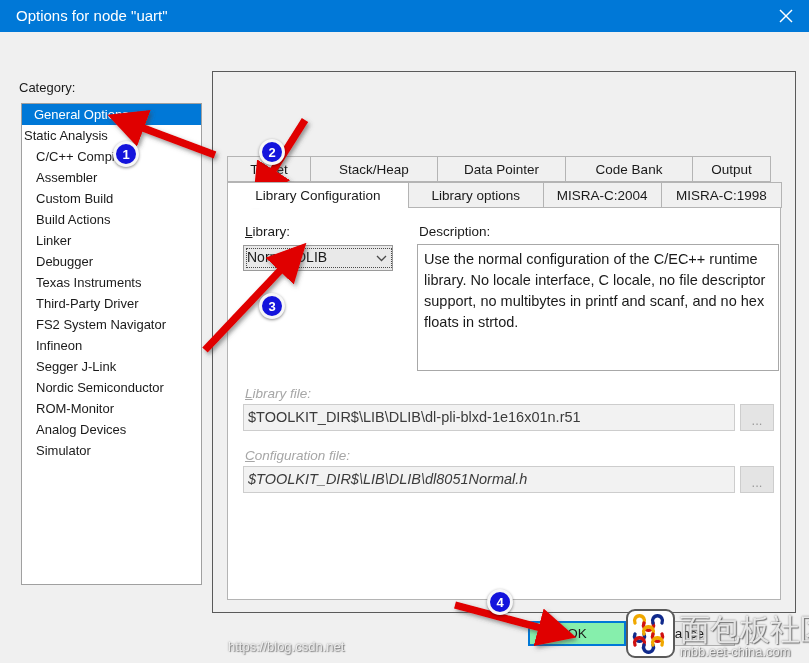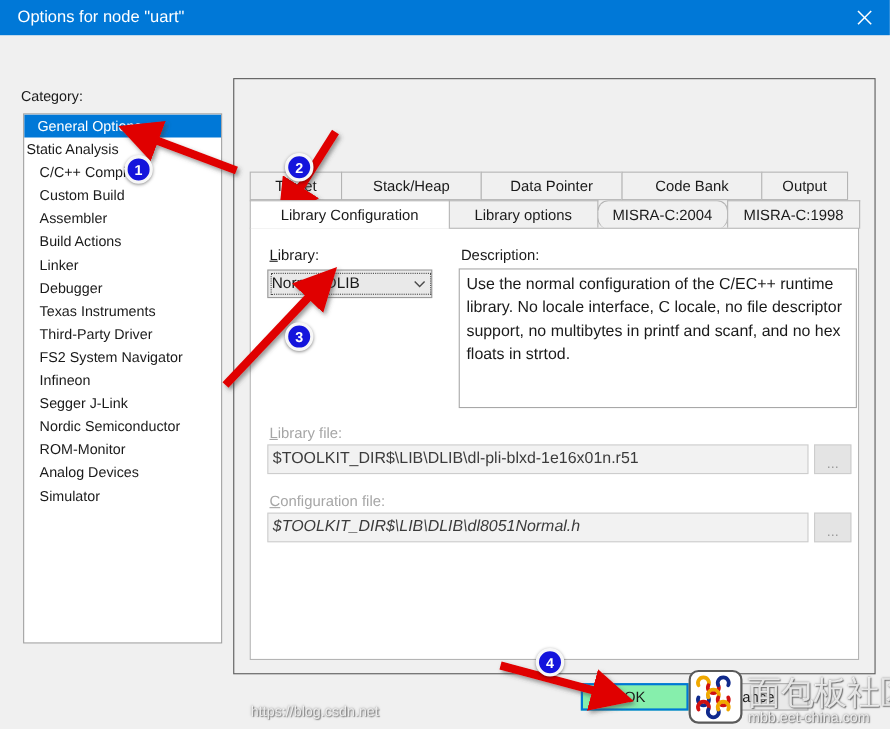--- a/index.html
+++ b/index.html
@@ -85,36 +85,36 @@
     z-index:4;
   }
   #tab-row-1 .tab{border-bottom:1px solid #b4b4b4;}
   .r1-t1{width:84px;}
   .r1-t2{width:128px;}
   .r1-t3{width:129px;}
   .r1-t4{width:128px;}
   .r1-t5{width:79px;}
   .r2-t1{width:186px;}
   .r2-t2{width:139px;}
-  .r2-t3{width:122px;border-radius:10px;}
+  .r2-t3{width:122px;}
   .r2-t4{width:124px;}
 
   
   #tabpage{
     position:absolute;left:227px;top:207px;
     width:554px;height:393px;
     background:#ffffff;
     border:1px solid #b4b4b4;
     box-sizing:border-box;
   }
 
   .fld-label{
     position:absolute;font-size:13.5px;color:#1a1a1a;
   }
-  .fld-label.disabled{color:#a6a6a6;}
+  .fld-label.disabled{color:#a6a6a6;font-style:italic;}
   .fld-label u{text-decoration:underline;}
 
   
   #lbl-library{left:245px;top:224px;}
   #combo-library{
     position:absolute;left:243px;top:245px;
     width:150px;height:26px;
     background:#e9e9e9;
     border:1px solid #9a9a9a;
     box-sizing:border-box;
@@ -284,22 +284,22 @@
       <line x1="13" y1="1" x2="1" y2="13" stroke="#ffffff" stroke-width="1.4"></line>
     </svg>
   </div>
 </div>
 
 <div id="category-label">Category:</div>
 <div id="category-list">
     <div class="cat-item selected">General Options</div>
     <div class="cat-item">Static Analysis</div>
     <div class="cat-item indent">C/C++ Compiler</div>
+    <div class="cat-item indent">Assembler</div>
     <div class="cat-item indent">Custom Build</div>
-    <div class="cat-item indent">Assembler</div>
     <div class="cat-item indent">Build Actions</div>
     <div class="cat-item indent">Linker</div>
     <div class="cat-item indent">Debugger</div>
     <div class="cat-item indent">Texas Instruments</div>
     <div class="cat-item indent">Third-Party Driver</div>
     <div class="cat-item indent">FS2 System Navigator</div>
     <div class="cat-item indent">Infineon</div>
     <div class="cat-item indent">Segger J-Link</div>
     <div class="cat-item indent">Nordic Semiconductor</div>
     <div class="cat-item indent">ROM-Monitor</div>

